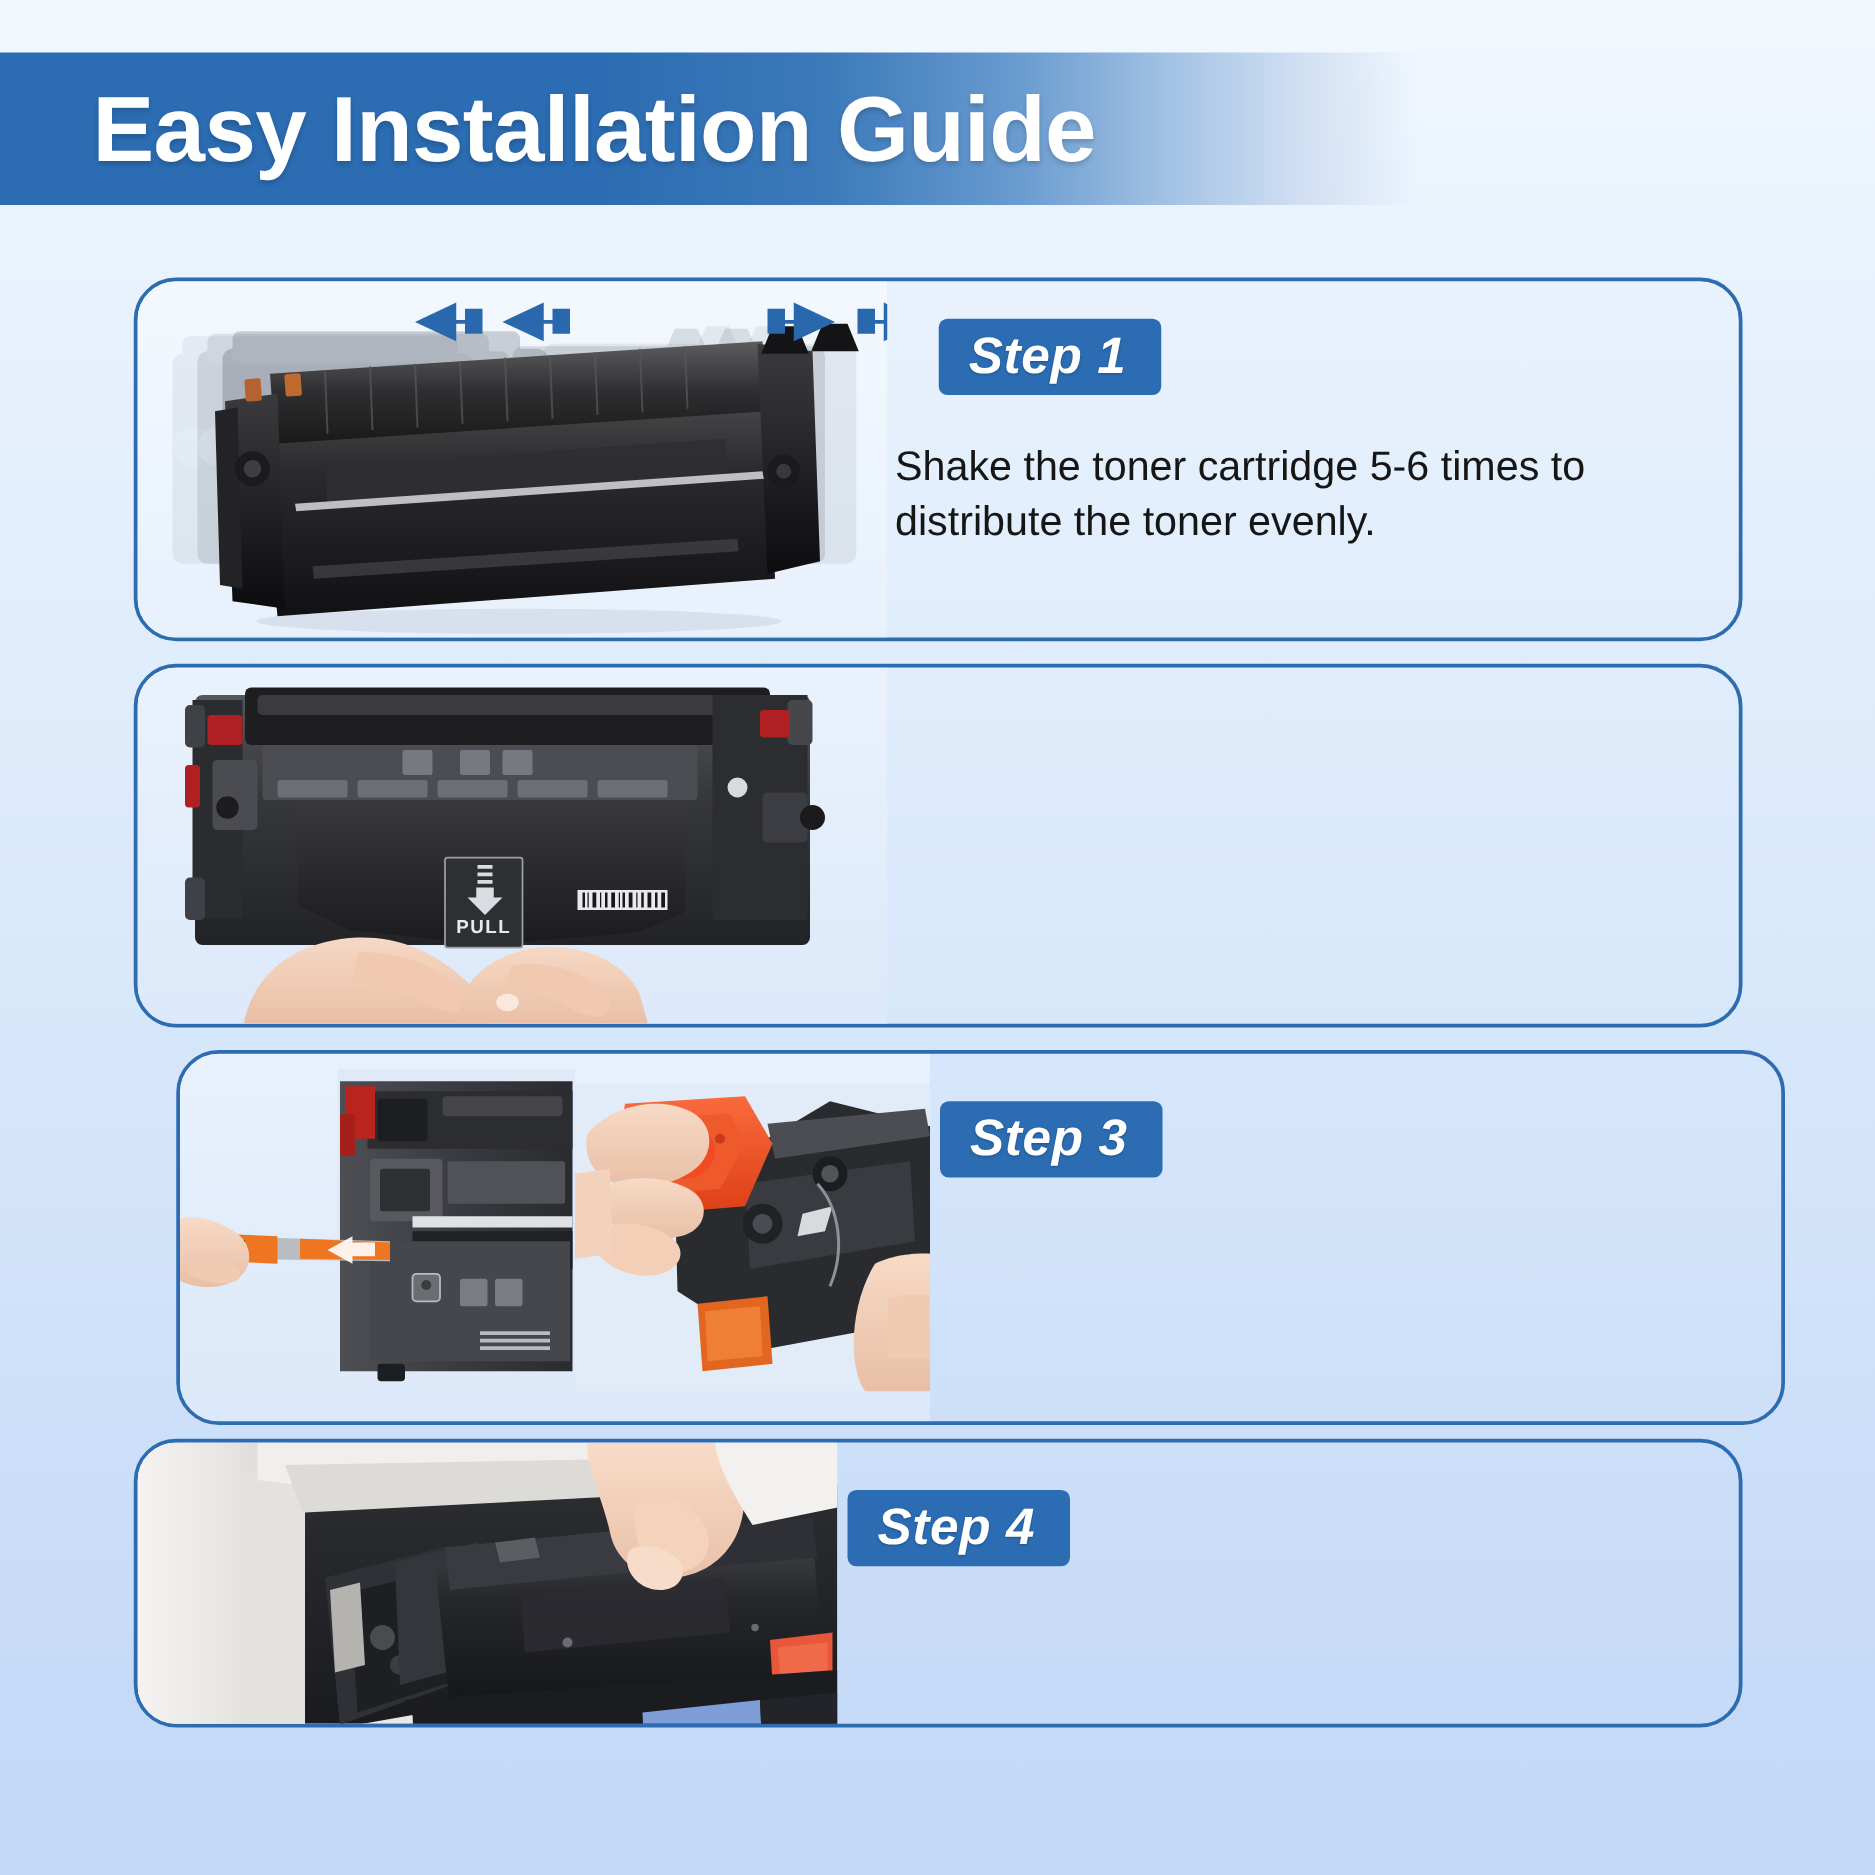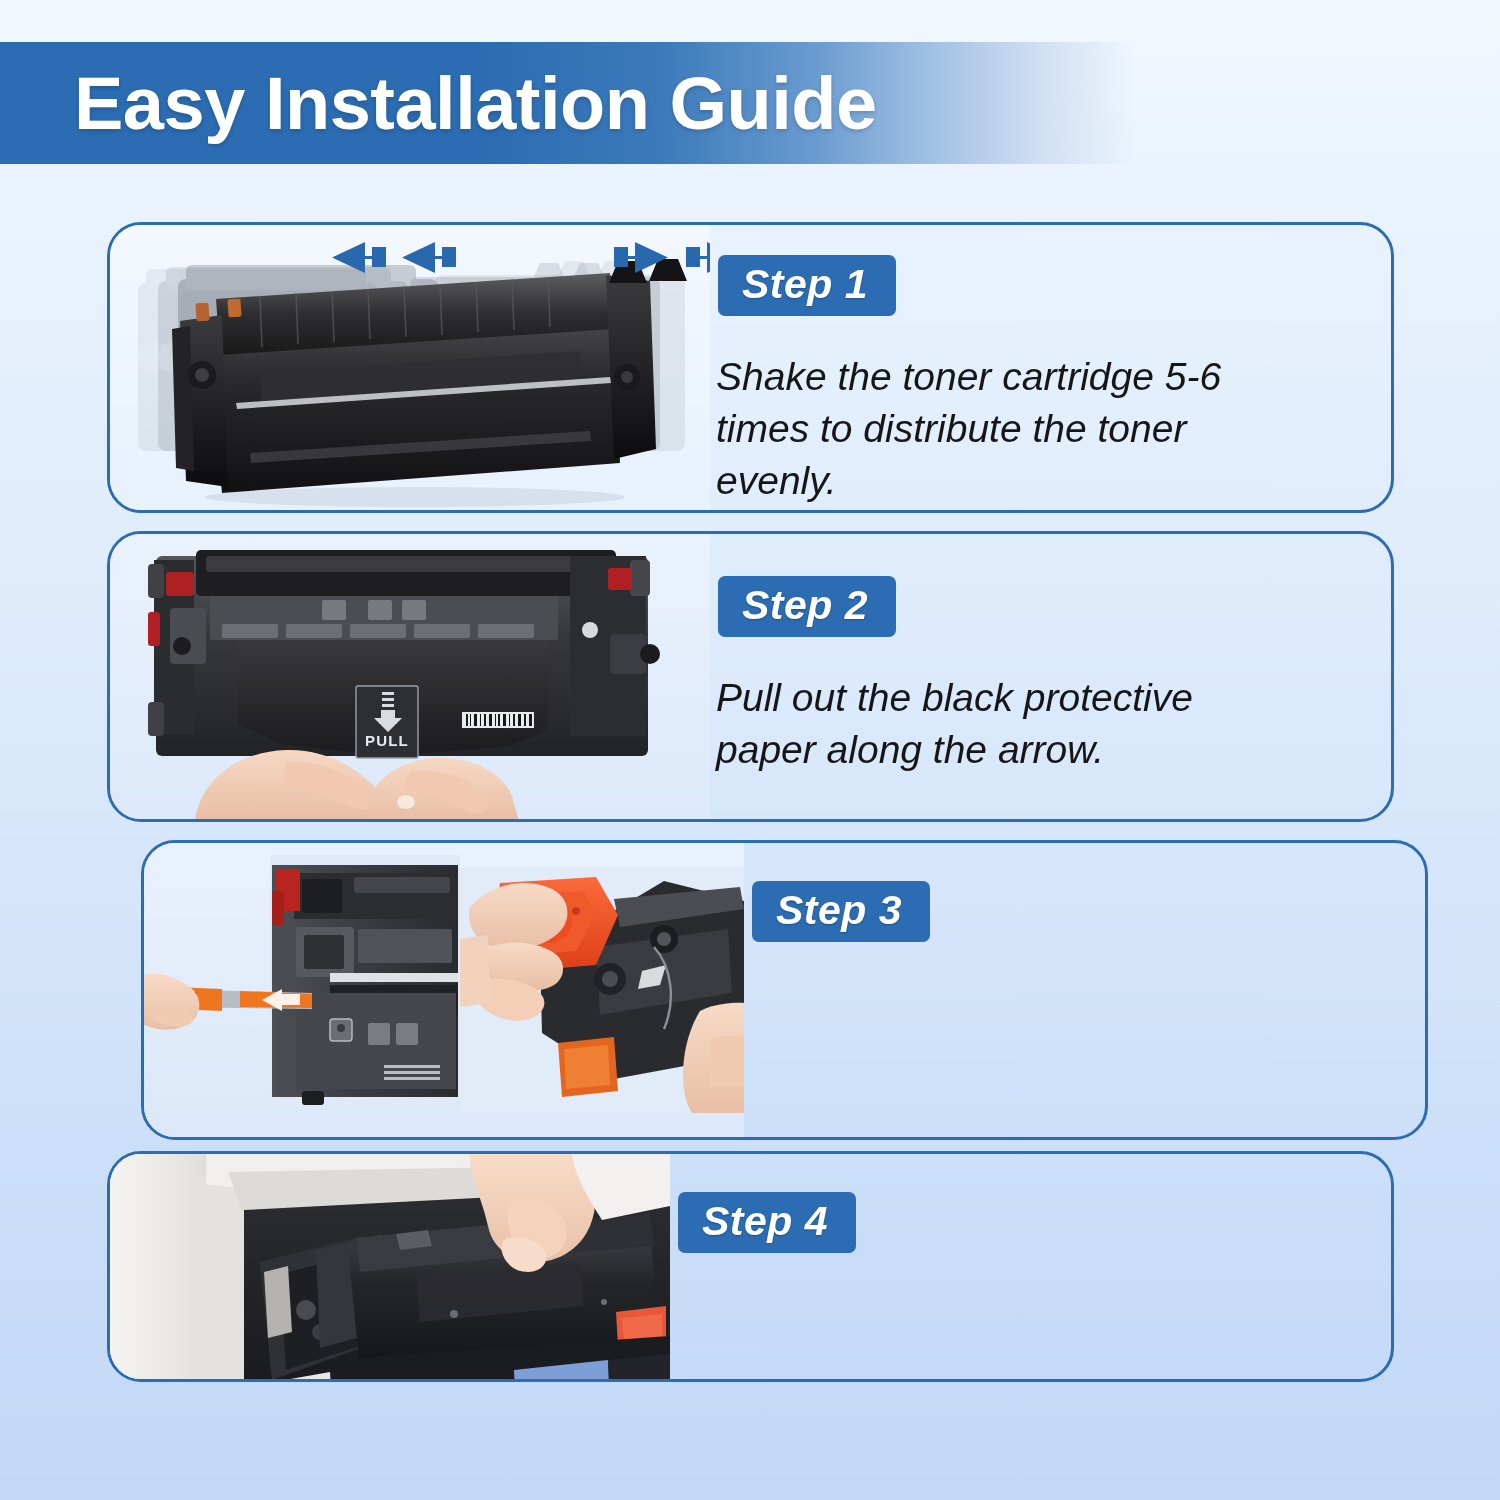--- a/index.html
+++ b/index.html
@@ -70,34 +70,33 @@
     color:#fff;
     font-size:41px;
     font-style:italic;
     font-weight:bold;
     letter-spacing:0.5px;
     padding:8px 28px 10px 24px;
     line-height:1.05;
     text-shadow: 0 1px 2px rgba(0,0,0,0.25);
     white-space:nowrap;
   }
-  #step-card-1 .step-badge { top:30px; }
+  #step-card-1 .step-badge { top:30px;margin-left:33px; }
   #step-card-2 .step-badge { top:42px; }
   #step-card-3 .step-badge { top:38px; }
   #step-card-4 .step-badge { top:38px; }
 
   .step-text {
     position:absolute;
     left:6px;
     right:10px;
     color:#161616;
-    font-size:39px;
+    font-size:33px;
     line-height:1.33;
     font-family:"Liberation Sans", sans-serif;
-    font-style:italic;
   }
   #step-card-1 .step-text { top:126px; width:580px; }
   #step-card-2 .step-text { top:138px; width:560px; }
   #step-card-3 .step-text { top:130px; width:640px; }
   #step-card-4 .step-text { top:136px; width:630px; }
 
   svg { display:block; }
 </style>
 </head>
 <body>
@@ -316,24 +315,20 @@
         <path d="M176 228 C206 226 236 238 254 252 C262 258 266 264 264 270
                  C260 278 246 276 234 270 C214 260 192 252 172 252 Z" fill="#f0c9b0"></path>
         <path d="M256 291 C252 254 282 228 322 224 C360 221 392 238 402 262
                  L410 291 Z" fill="url(#skin2)"></path>
         <path d="M300 238 C330 234 358 244 372 258 C380 266 380 274 374 278
                  C366 282 352 276 340 270 C322 260 308 254 292 254 Z" fill="#f0c9b0"></path>
         <ellipse cx="296" cy="268" rx="9" ry="7" fill="#fdf0e6" opacity="0.8"></ellipse>
       </g>
     </svg>
   </div>
-  <div class="card-body">
-    <div class="step-badge">Step 2</div>
-    <div class="step-text">Pull out the black protective paper along the arrow.</div>
-  </div>
 </div>
 
 <div class="step-card" id="step-card-3">
   <div class="card-media">
     <svg width="600" height="300" viewBox="0 0 600 300">
       <defs>
         <linearGradient id="bg3" x1="0" y1="0" x2="0" y2="1">
           <stop offset="0" stop-color="#e9f1fc"></stop>
             <stop offset="1" stop-color="#dbe8f9"></stop>
         </linearGradient>

